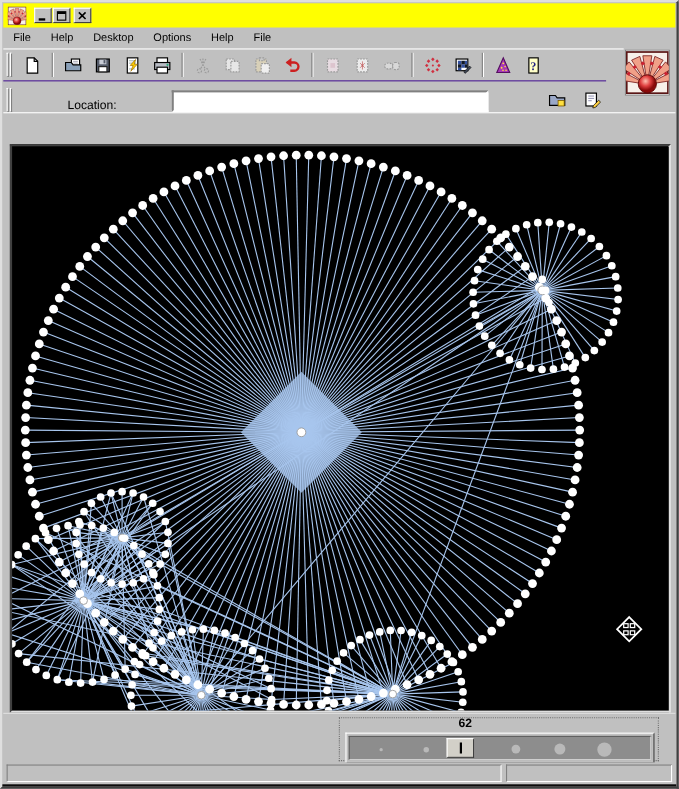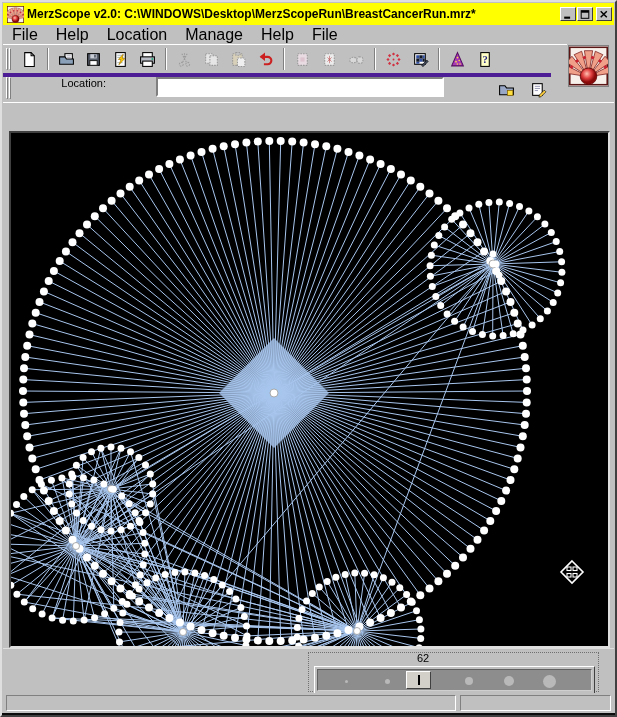--- a/index.html
+++ b/index.html
@@ -16,35 +16,35 @@
   .title-text{font-size:12px;font-weight:bold;color:#000;white-space:nowrap;
     overflow:hidden;flex:1 1 auto;}
   .win-controls{display:flex;gap:1px;margin-left:4px;}
   .win-btn{width:16px;height:14px;background:#c0c0c0;border:1px solid;
     border-color:#ffffff #404040 #404040 #ffffff;display:flex;align-items:center;
     justify-content:center;padding:0;}
   .win-btn.close{margin-left:2px;}
   .win-btn svg{width:12px;height:11px;display:block;}
   
   .menubar{position:absolute;left:1px;top:23px;right:1px;height:19px;
-    display:flex;align-items:center;padding-left:5px;font-size:16px;color:#000;text-align:center;}
+    display:flex;align-items:center;padding-left:5px;font-size:10px;color:#000;text-align:center;}
   .menu-item{padding:2px 8px 2px 4px;margin-right:6px;cursor:default;}
   
   .toolbar{position:absolute;left:1px;top:42px;width:564px;height:29px;
     border-top:1px solid #ffffff;display:flex;align-items:center;padding-left:3px;}
   .grip{width:7px;height:22px;margin-right:3px;display:flex;gap:1px;}
   .grip i{display:block;width:2px;height:100%;background:#c0c0c0;
     border:1px solid;border-color:#ffffff #808080 #808080 #ffffff;}
   .tb-sep{width:2px;height:22px;margin:0 4px;border-left:1px solid #808080;
     border-right:1px solid #ffffff;}
   .tb-btn{width:27px;height:25px;background:transparent;border:1px solid transparent;
     display:flex;align-items:center;justify-content:center;padding:0;}
   .tb-btn svg{width:17px;height:17px;display:block;}
   .locationbar{position:absolute;left:1px;top:71px;width:548px;height:29px;
-    border-top:4px solid #4c1d95;display:flex;align-items:flex-start;padding-left:3px;gap:43px;}
+    border-top:1px solid #4c1d95;display:flex;align-items:flex-end;padding-left:3px;gap:43px;}
   .loc-label{font-size:11px;color:#000;margin:0 7px 0 4px;}
   .loc-input{width:376px;height:20px;background:#fff;border:2px solid;
     border-color:#808080 #ffffff #ffffff #808080;font-size:11px;
     font-family:"Liberation Sans",sans-serif;padding:1px 3px;outline:none;}
   .loc-btn{width:26px;height:24px;background:transparent;border:none;
     display:flex;align-items:center;justify-content:center;margin-left:6px;padding:0;}
   .loc-btn svg{width:17px;height:17px;display:block;}
   .logo-box{position:absolute;top:43px;right:6px;width:41px;height:42px;
     border:1px solid #808080;background:#fff;}
   .logo-box svg{width:100%;height:100%;display:block;}
@@ -52,21 +52,21 @@
   .filler{position:absolute;left:1px;top:100px;right:1px;height:29px;
     border-top:1px solid #ffffff;background:#c0c0c0;}
   
   .canvas{position:absolute;left:7px;top:129px;width:601px;height:517px;
     background:#000;border:2px solid;border-color:#404040 #dfdfdf #dfdfdf #404040;}
   .canvas svg{display:block;width:597px;height:513px;}
   
   .slider-band{position:absolute;left:1px;top:646px;right:1px;height:45px;
     border-top:1px solid #dfdfdf;background:#c0c0c0;}
   .slider-group{position:absolute;left:305px;top:3px;width:291px;height:40px;
-    border:1px dotted #707070;}
+    border:1px dotted #707070;font-weight:bold;}
   .slider-value{position:absolute;left:94px;top:-1px;width:40px;text-align:center;
     font-size:11px;color:#000;}
   .slider-panel{position:absolute;left:5px;top:13px;width:281px;height:28px;
     background:#c0c0c0;border:1px solid;border-color:#ffffff #404040 #404040 #ffffff;}
   .slider-track{position:absolute;left:2px;top:2px;right:2px;bottom:2px;
     background:#8d8d8d;border:1px solid;border-color:#606060 #cfcfcf #cfcfcf #606060;}
   .track-stop{position:absolute;border-radius:50%;background:#b9b9b9;}
   .slider-thumb{position:absolute;top:1px;bottom:1px;width:25px;background:#d2d0c8;
     border:1px solid;border-color:#ffffff #404040 #404040 #ffffff;}
   .slider-thumb i{position:absolute;left:11px;top:3px;bottom:3px;width:2px;background:#000;}
@@ -101,21 +101,20 @@
           <path d="M20 31 L37.0 10.0 L42.6 16.3 z" fill="#f0a088" stroke="#7a2020" stroke-width="0.8"></path>
           <path d="M20 31 L44.1 18.7 L46.7 26.8 z" fill="#f0a088" stroke="#7a2020" stroke-width="0.8"></path>
           <path d="M2.7 19.0l2 2-2 2-2-2z" fill="#cc2030"></path>
           <path d="M8.2 12.8l2 2-2 2-2-2z" fill="#cc2030"></path>
           <path d="M15.8 9.4l2 2-2 2-2-2z" fill="#cc2030"></path>
           <path d="M24.2 9.4l2 2-2 2-2-2z" fill="#cc2030"></path>
           <path d="M31.8 12.8l2 2-2 2-2-2z" fill="#cc2030"></path>
           <path d="M37.3 19.0l2 2-2 2-2-2z" fill="#cc2030"></path>
           <circle cx="20" cy="30.5" r="8.5" fill="url(#ga)" stroke="#5a0000" stroke-width="0.8"></circle>
         </svg></span>
-    <span class="title-text">MerzScope v2.0: C:\WINDOWS\Desktop\MerzScopeRun\BreastCancerRun.mrz*</span>
     <span class="win-controls" id="win-controls">
         <button class="win-btn">
           <svg viewBox="0 0 13 13">
             <rect x="2" y="9" width="7" height="2.5" fill="#000"></rect>
           </svg>
         </button>
         <button class="win-btn">
           <svg viewBox="0 0 13 13">
             <rect x="2" y="2" width="9" height="9" fill="none" stroke="#000" stroke-width="1.2"></rect>
             <rect x="2" y="2" width="9" height="2.4" fill="#000"></rect>
@@ -125,22 +124,22 @@
           <svg viewBox="0 0 13 13">
             <path d="M2.6 2.6l7.2 7.2M9.8 2.6l-7.2 7.2" stroke="#000" stroke-width="1.7"></path>
           </svg>
         </button>
       </span>
   </div>
 
   <div class="menubar" id="menubar">
       <span class="menu-item">File</span>
       <span class="menu-item">Help</span>
-      <span class="menu-item">Location</span>
-      <span class="menu-item">Manage</span>
+      <span class="menu-item">Desktop</span>
+      <span class="menu-item">Options</span>
       <span class="menu-item">Help</span>
       <span class="menu-item">File</span>
     </div>
 
   <div class="toolbar" id="toolbar">
     <span class="grip">
         <i></i>
         <i></i>
       </span>
   <button class="tb-btn">

